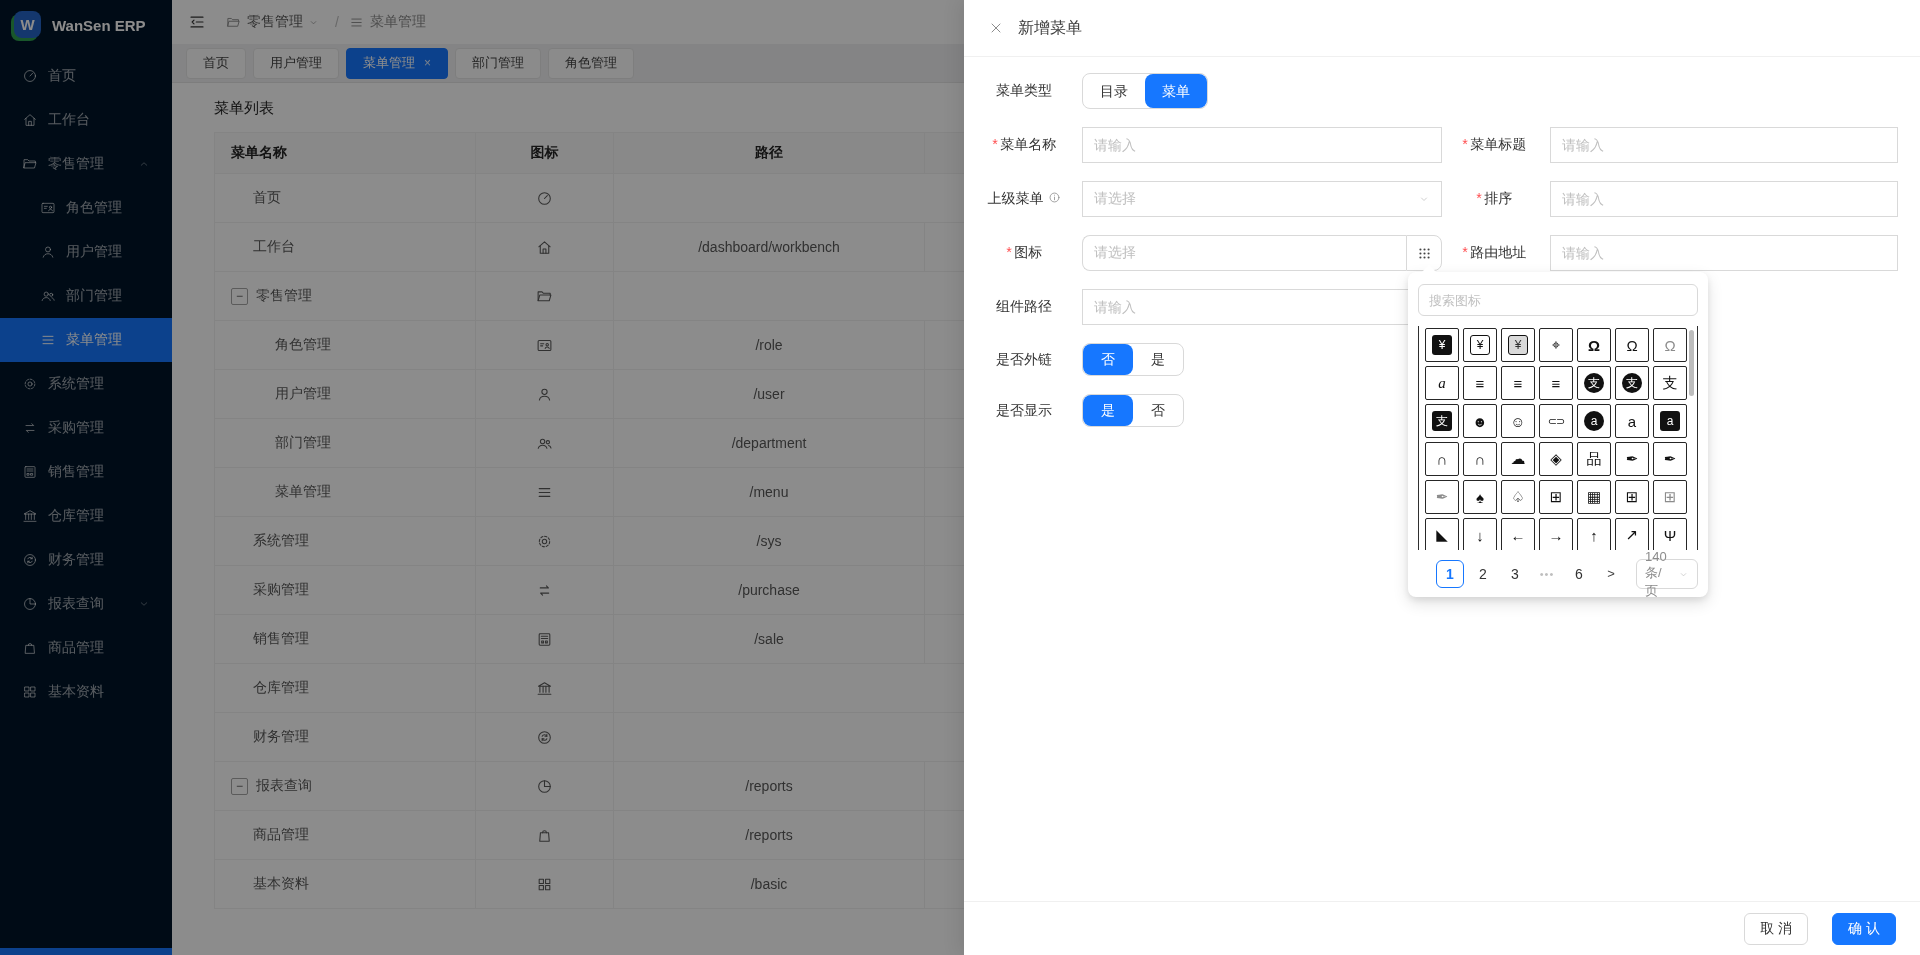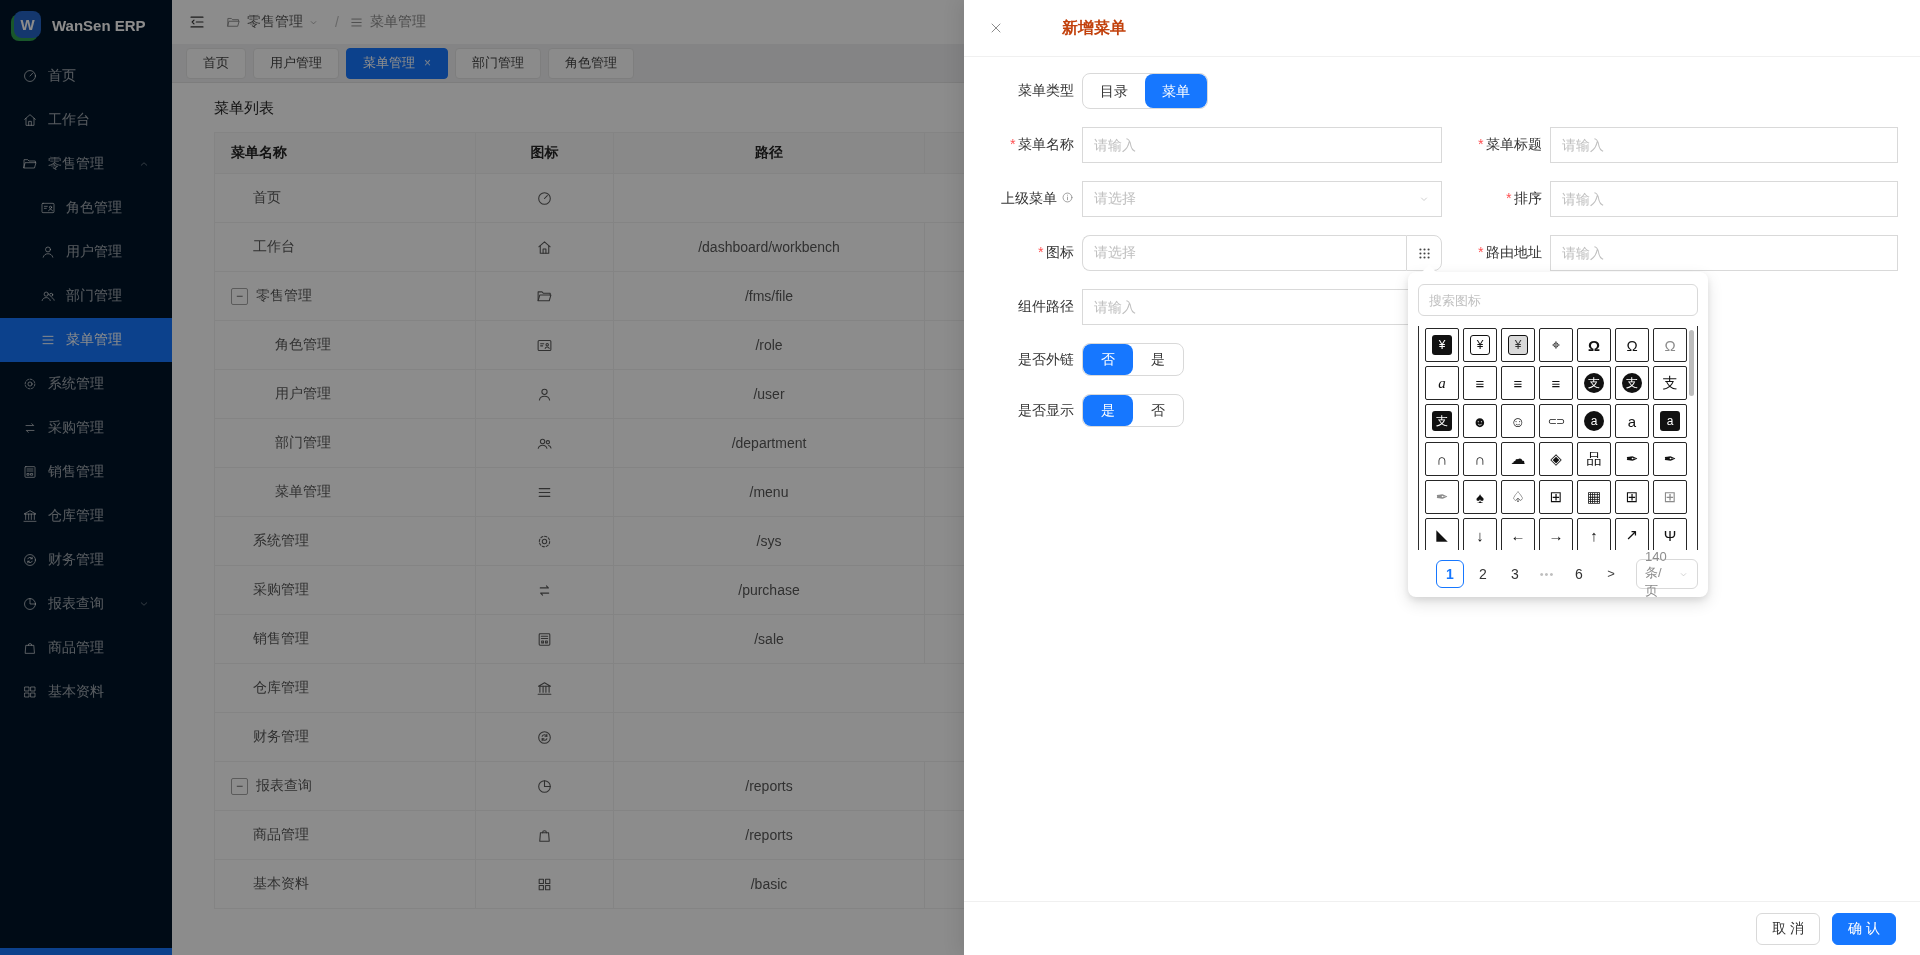--- a/index.html
+++ b/index.html
@@ -60,25 +60,25 @@
   .indent2{width:44px;flex:0 0 44px;}
   .toggle{width:15px;height:15px;flex:0 0 15px;border:1px solid #a6a6a6;border-radius:2px;display:flex;align-items:center;
       justify-content:center;font-size:12px;line-height:1;color:#595959;margin-right:8px;cursor:pointer;background:#fff;}
 
   
   .mask{position:absolute;inset:0;background:rgba(0,0,0,0.45);z-index:40;}
   .drawer{position:absolute;left:964px;top:0;right:0;bottom:0;background:#fff;z-index:50;
       box-shadow:-6px 0 16px rgba(0,0,0,0.08);}
   .dhead{height:56px;display:flex;align-items:center;padding:0 24px;border-bottom:1px solid #f0f0f0;}
   .dclose{font-size:16px;color:#8c8c8c;cursor:pointer;margin-right:14px;}
-  .dtitle{font-size:16px;font-weight:bold;color:#c2410c;margin-left:44px;}
+  .dtitle{font-size:16px;font-weight:normal;color:#404040;}
   .dform{padding:16px 24px 0 10px;}
   .frow{display:flex;margin-bottom:18px;}
   .fi{display:flex;align-items:center;}
-  .lab{width:100px;flex:0 0 100px;text-align:right;padding-right:8px;color:#333;white-space:nowrap;}
+  .lab{width:100px;flex:0 0 100px;text-align:center;padding-right:8px;color:#333;white-space:nowrap;}
   .lab.req .star{color:#ff4d4f;margin-right:3px;}
   .lab .star{display:none;}
   .lab.req .star{display:inline;}
   .lab .info{font-size:13px;color:#8c8c8c;margin-left:4px;vertical-align:-1px;}
   .fi2{margin-left:4px;}
   .fi2 .lab{width:96px;flex:0 0 96px;}
   .ctrl{width:360px;}
   .fi2 .ctrl{width:348px;}
   .ipt{box-sizing:border-box;height:36px;border:1px solid #d9d9d9;border-radius:0;background:#fff;width:100%;
       padding:0 11px;font-size:14px;color:#333;display:flex;align-items:center;font-family:inherit;}
@@ -87,21 +87,21 @@
   .sel .caret{font-size:12px;color:#bfbfbf;}
   .grp{display:flex;}
   .grp .ipt{border-radius:8px 0 0 8px;flex:1;border-right:none;}
   .addon{box-sizing:border-box;width:36px;height:36px;border:1px solid #d9d9d9;border-radius:0 8px 8px 0;background:#fff;
       display:flex;align-items:center;justify-content:center;font-size:15px;color:#444;cursor:pointer;padding:0;}
   .seg{display:inline-flex;border:1px solid #d9d9d9;border-radius:8px;background:#fff;}
   .seg .opt{min-width:24px;padding:0 17px;height:34px;line-height:34px;text-align:center;color:#333;cursor:pointer;}
   .seg .opt.on{background:#1677ff;color:#fff;border-radius:8px;}
   .seg.sm .opt{padding:0 13px;height:31px;line-height:31px;}
   .dfoot{position:absolute;left:0;right:0;bottom:0;height:53px;border-top:1px solid #f0f0f0;background:#fff;
-      display:flex;align-items:center;justify-content:flex-end;padding-right:24px;gap:12px;}
+      display:flex;align-items:center;justify-content:flex-end;padding-right:24px;gap:24px;}
   .btn{height:32px;padding:0 15px;border-radius:6px;font-size:14px;cursor:pointer;font-family:inherit;}
   .btn.ghost{background:#fff;border:1px solid #d9d9d9;color:#333;}
   .btn.primary{background:#1677ff;border:1px solid #1677ff;color:#fff;}
 
   
   .popup{position:absolute;left:1408px;top:272px;width:300px;height:325px;background:#fff;border-radius:8px;z-index:70;
       box-shadow:0 6px 16px rgba(0,0,0,0.12),0 3px 6px rgba(0,0,0,0.08);padding:12px 10px 8px;box-sizing:border-box;}
   .popup .arrow{position:absolute;top:-5px;left:16px;width:10px;height:10px;background:#fff;transform:rotate(45deg);}
   .psearch{box-sizing:border-box;width:100%;height:32px;border:1px solid #d9d9d9;border-radius:6px;padding:0 10px;
       font-size:13px;color:#333;font-family:inherit;}
@@ -401,21 +401,20 @@
                 <span>零售管理</span>
               </div>
               <div class="cell c2">
                 <span class="ico">
                   <svg viewBox="0 0 24 24" fill="none" stroke="currentColor" stroke-width="1.5" stroke-linecap="round" stroke-linejoin="round">
                     <path d="M3 17.5V5.5h5.5l2 2H20v2.5"></path>
                     <path d="M5.3 10h15.7l-2.3 8H3z"></path>
                   </svg>
                 </span>
               </div>
-              <div class="cell c3">/fms/file</div>
               <div class="cell c4"></div>
             </div>
             <div class="trow">
               <div class="cell c1">
                 <span class="indent2"></span>
                 <span>角色管理</span>
               </div>
               <div class="cell c2">
                 <span class="ico">
                   <svg viewBox="0 0 24 24" fill="none" stroke="currentColor" stroke-width="1.5" stroke-linecap="round" stroke-linejoin="round">

